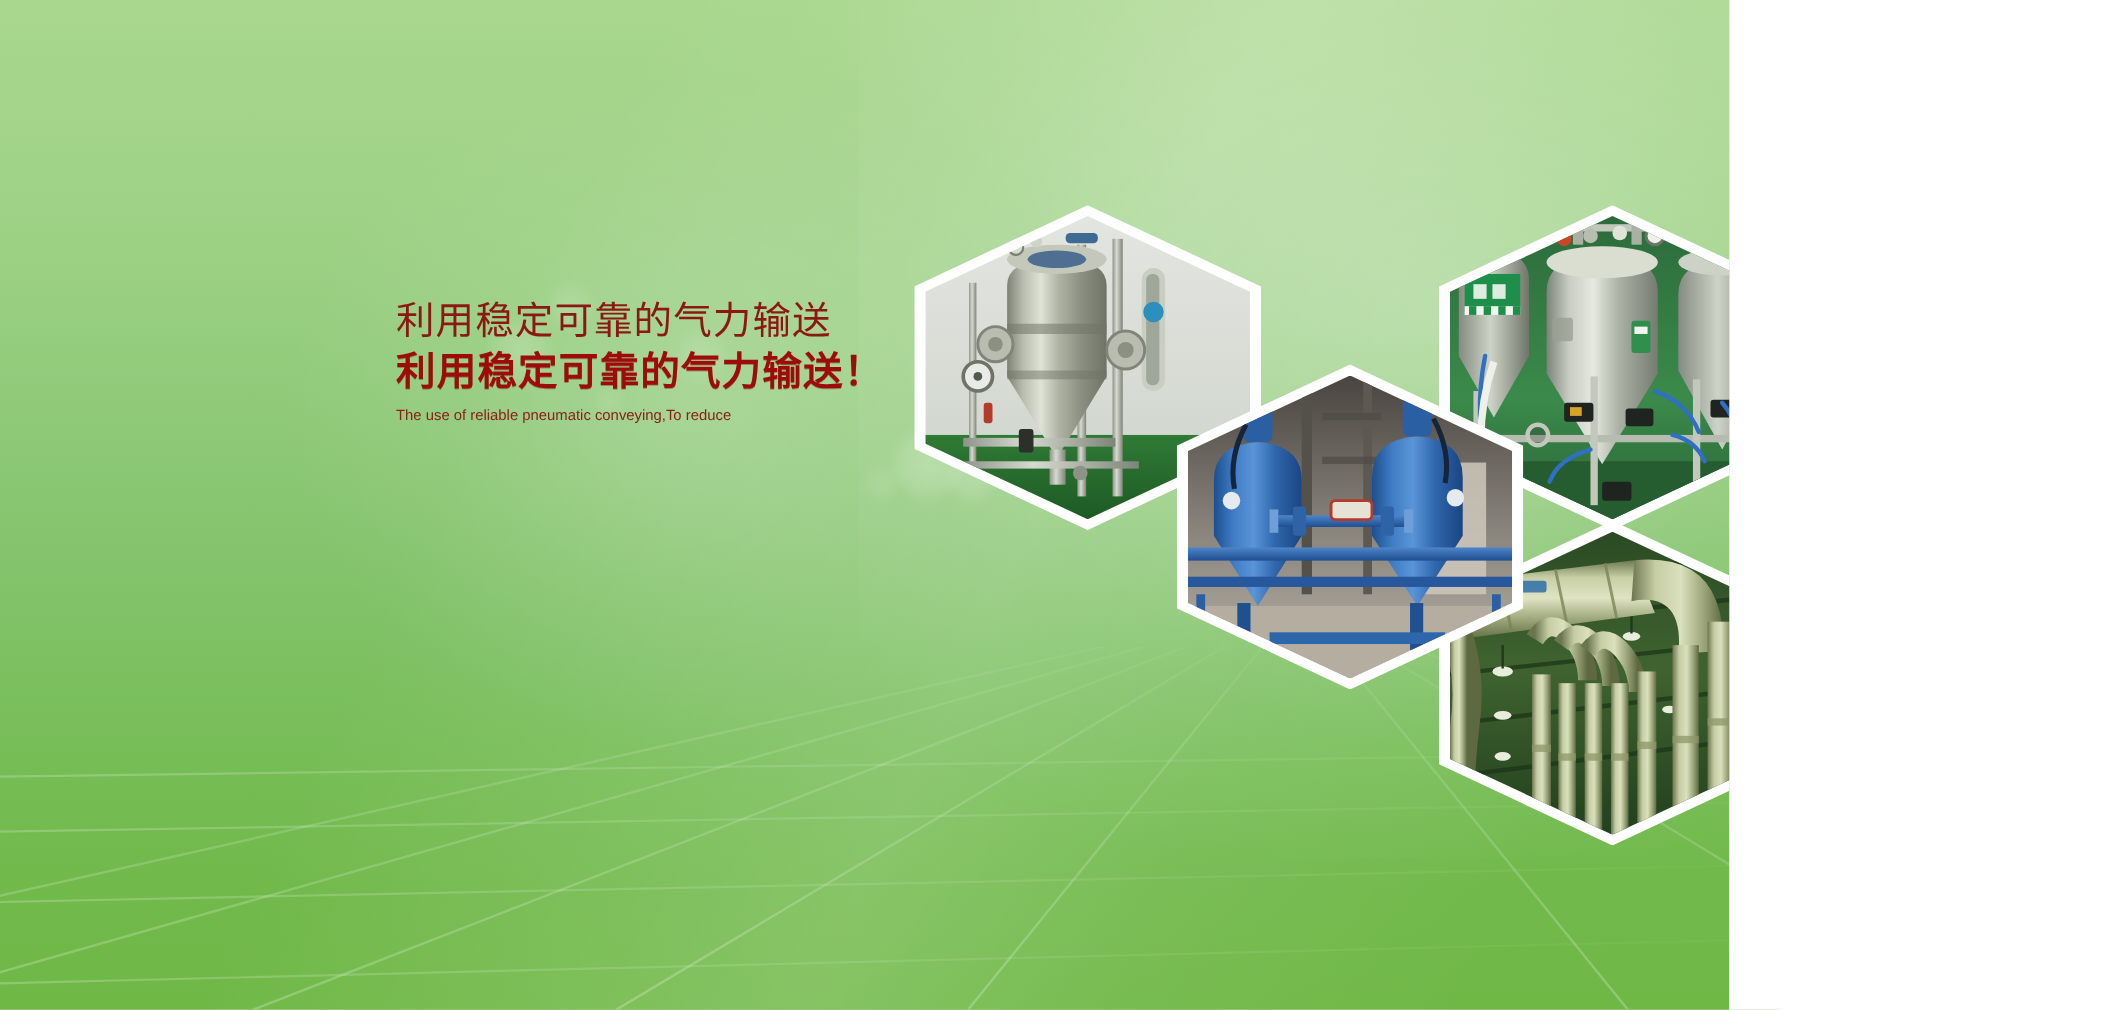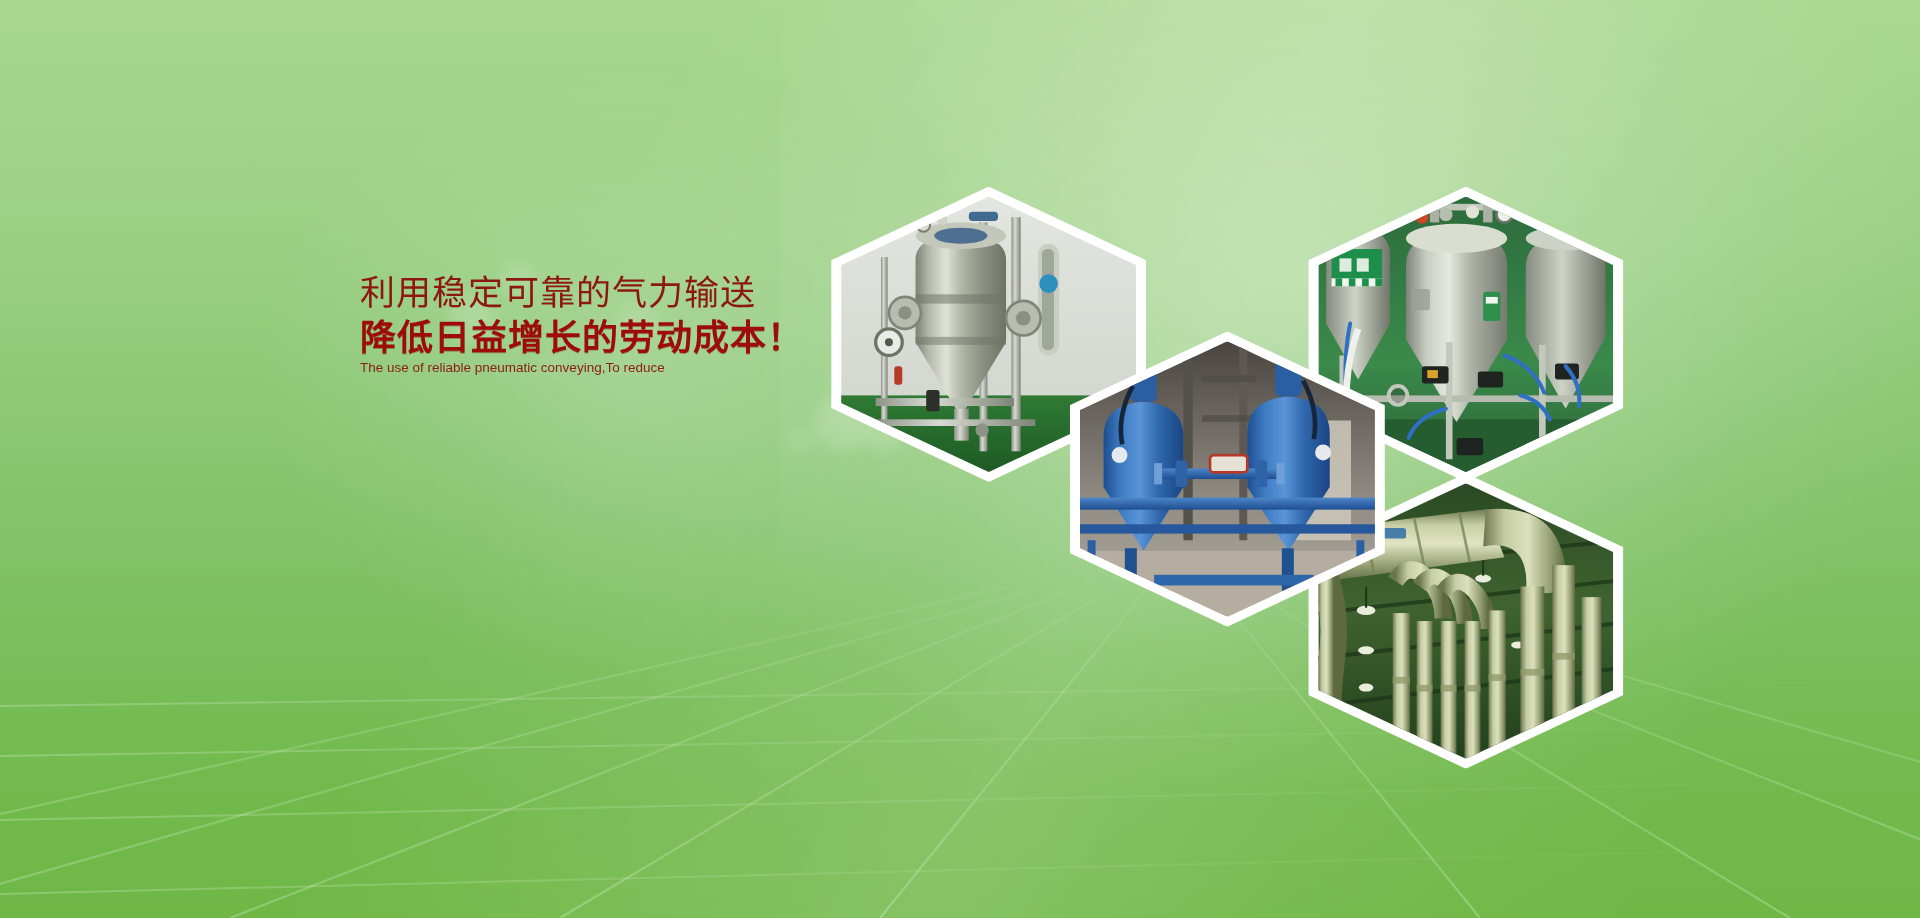--- a/index.html
+++ b/index.html
@@ -7,21 +7,21 @@
 
   html, body {
     width:1920px; height:918px;
     overflow:hidden;
     font-family:"Liberation Sans","DejaVu Sans",sans-serif;
   }
 
   
   .banner {
     position:relative;
-    width:1920px; height:918px;
+    width:1572px; height:918px;
     overflow:hidden;
     background:#74bb44;
   }
 
   
   .bg-base {
     position:absolute; inset:0;
     background:
       linear-gradient(to bottom,
         #a8d78d 0%,
@@ -111,20 +111,21 @@
     font-size:36px;
     line-height:1.2;
     font-weight:700;
     letter-spacing:1px;
     color:#9d0c09;
     white-space:nowrap;
     margin-top:3px;
     text-shadow:0 1px 0 rgba(120,0,0,.35);
   }
   .subcopy {
+    margin-top:10px;
     font-size:13.5px;
     line-height:1.28;
     font-weight:400;
     color:#8a2018;
   }
   .subcopy div { white-space:nowrap; }
 
   
   .hex-cluster {
     position:absolute;
@@ -208,21 +209,21 @@
         <path d="M0,118 L1920,92"></path>
         <path d="M0,168 L1920,136"></path>
         <path d="M0,232 L1920,192"></path>
         <path d="M0,306 L1920,258"></path>
       </g>
     </svg>
   </div>
 
   <div class="copy">
     <div class="headline-1">利用稳定可靠的气力输送</div>
-    <div class="headline-2">降低日益增长的劳动成本！</div>
+    <div class="headline-2">利用稳定可靠的气力输送！</div>
     <div class="subcopy">
       <div>The use of reliable pneumatic conveying,To reduce</div>
     </div>
   </div>
 
   <div class="hex-cluster">
 
     <div class="hex hex-a">
       <div class="hex-inner">
         <svg viewBox="0 0 222 208" preserveAspectRatio="xMidYMid slice" aria-hidden="true">

